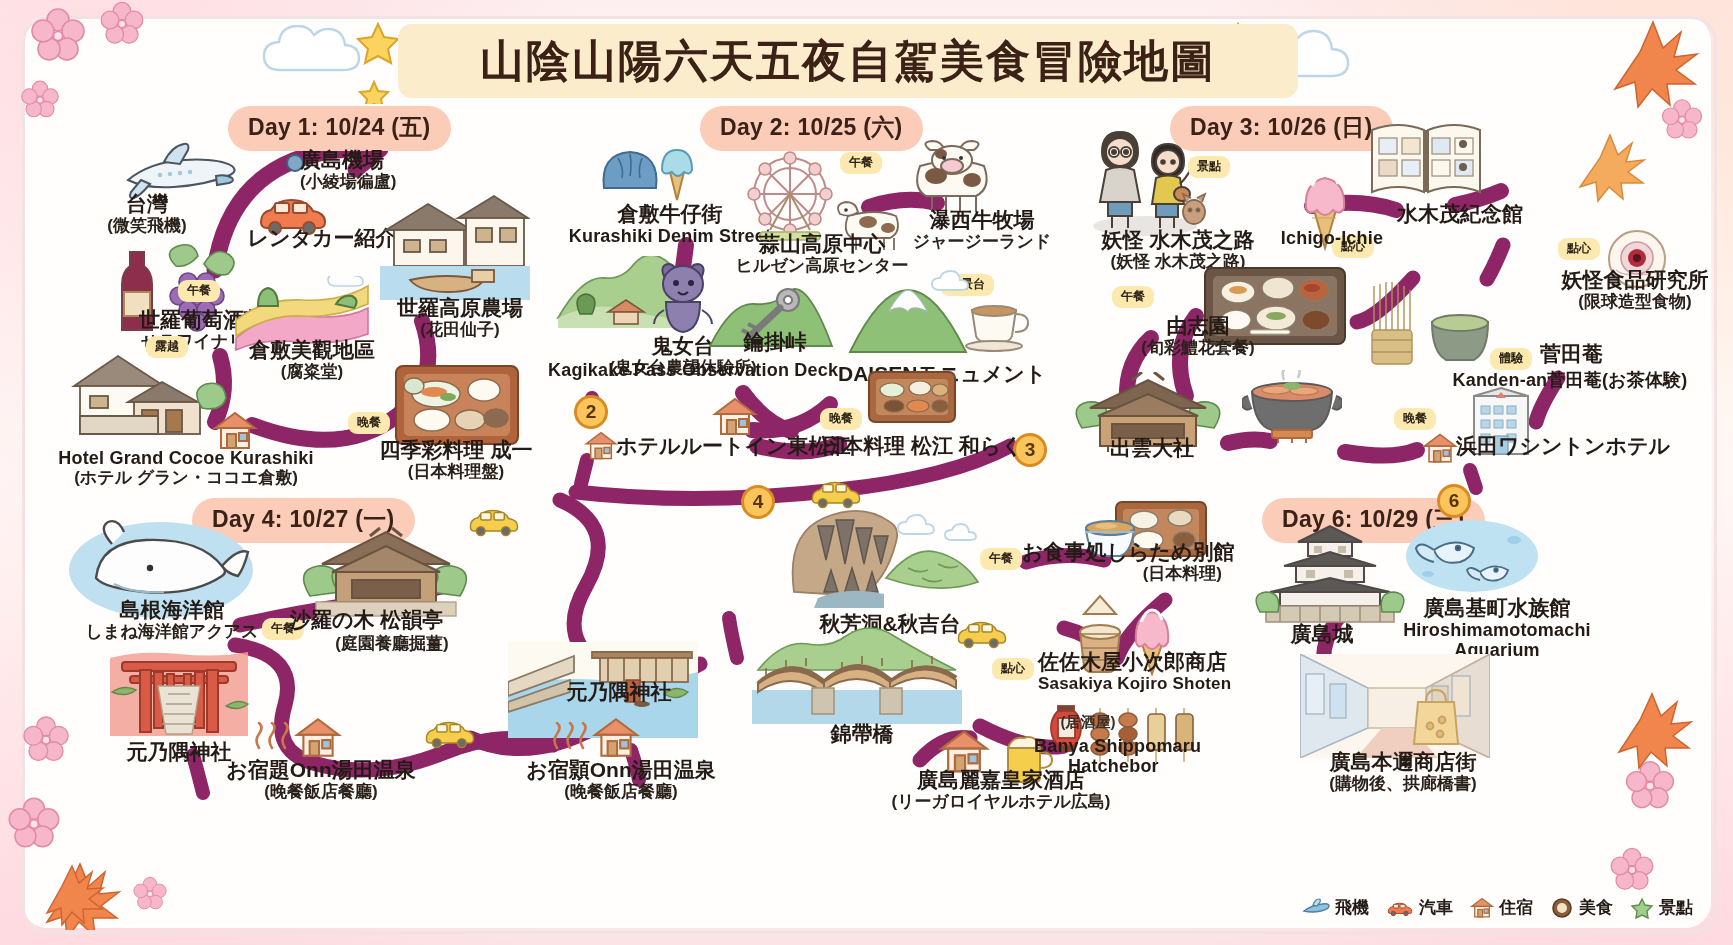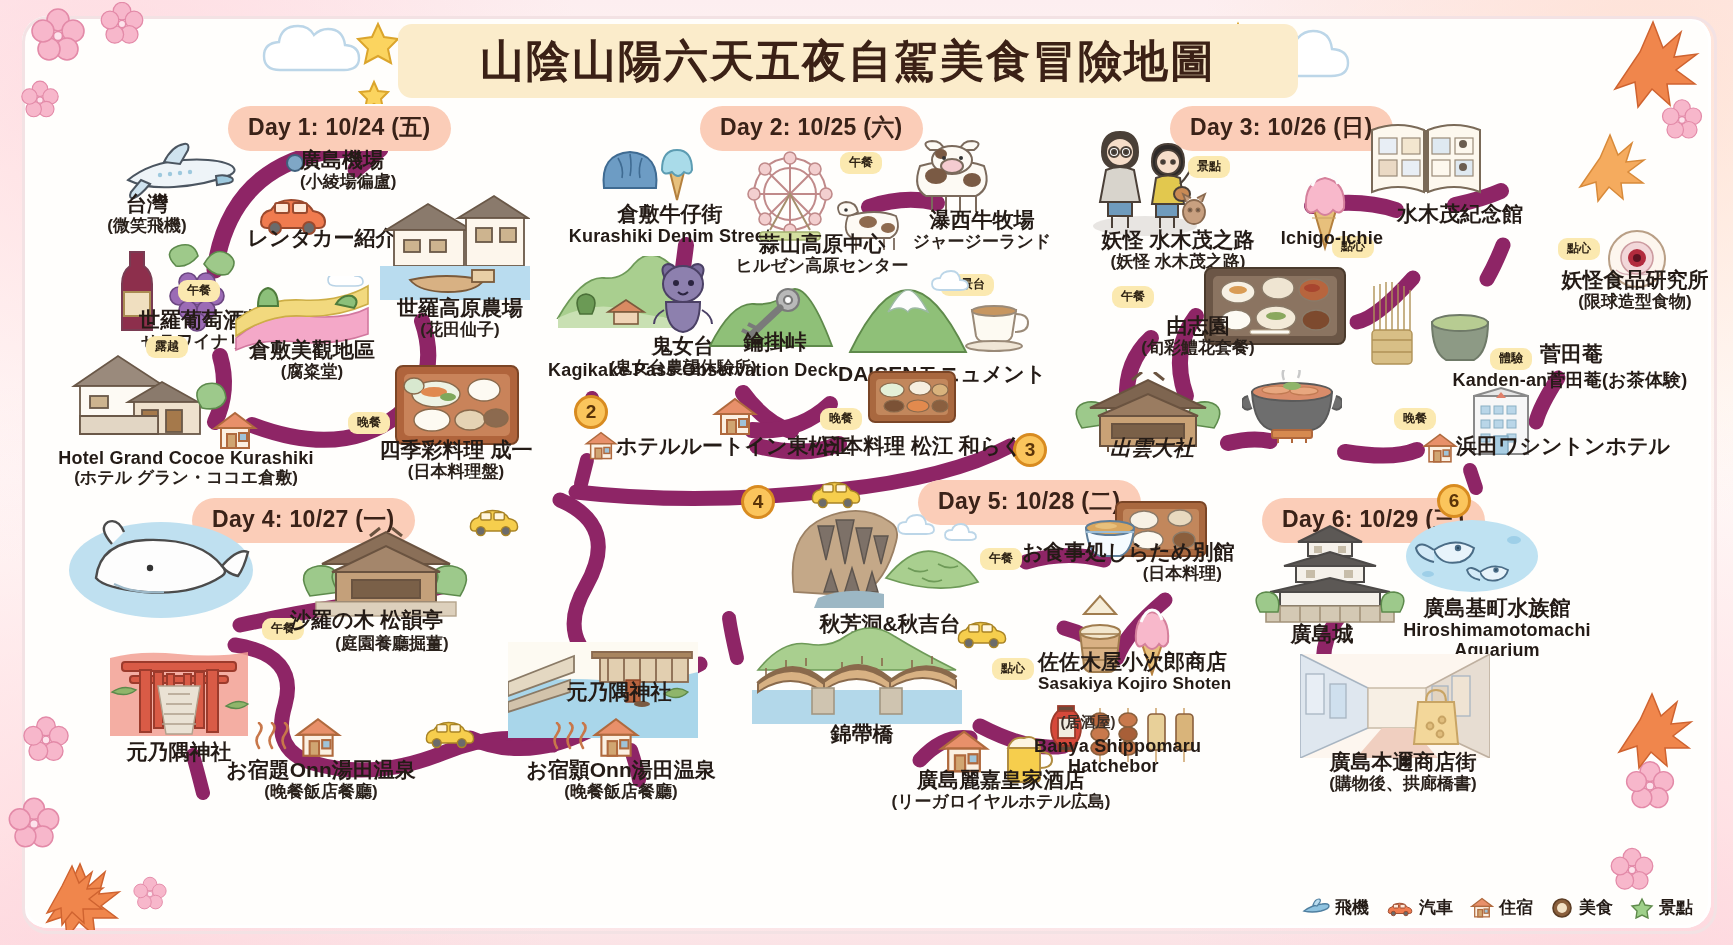--- a/index.html
+++ b/index.html
@@ -313,21 +313,20 @@
 
     <path d="M1398 528 q48 -10 78 6" stroke-width="15"></path>
 
     <path d="M1343 612 q-30 34 -14 78" stroke-width="15"></path>
   </svg>
 
   <div class="daypill" style="left:228px;top:106px;">Day 1: 10/24 (五)</div>
   <div class="daypill" style="left:700px;top:106px;">Day 2: 10/25 (六)</div>
   <div class="daypill" style="left:1170px;top:106px;">Day 3: 10/26 (日)</div>
   <div class="daypill" style="left:192px;top:498px;">Day 4: 10/27 (一)</div>
-  <div class="daypill" style="left:918px;top:480px;">Day 5: 10/28 (二)</div>
   <div class="daypill" style="left:1262px;top:498px;">Day 6: 10/29 (三)</div>
 
   <div class="numcirc" style="left:574px;top:395px;">2</div>
   <div class="numcirc" style="left:1013px;top:433px;">3</div>
   <div class="numcirc" style="left:741px;top:485px;">4</div>
   <div class="numcirc" style="left:1437px;top:484px;">6</div>
 
   <svg class="art" style="left:120px;top:136px;" width="120" height="70" viewBox="0 0 120 70">
     <g stroke="#4b5560" stroke-width="2" fill="#eef4f8">
       <path d="M8 44 q22 -18 56 -20 q34 -2 48 6 q6 5 -2 9 q-24 10 -56 12 q-28 2 -46 -7 z"></path>
@@ -807,21 +806,21 @@
     </g>
     <g stroke="#6a5340" stroke-width="2">
       <path d="M22 36 l58 -28 l58 28 z" fill="#7e6550"></path>
       <path d="M30 44 l50 -22 l50 22 z" fill="#9a7c61"></path>
       <rect x="32" y="44" width="96" height="30" fill="#c9a276"></rect>
       <rect x="44" y="52" width="72" height="14" fill="#7a6048"></rect>
       <path d="M64 8 l10 -8 M96 8 l-10 -8" stroke-width="3"></path>
       <path d="M40 74 l0 6 M120 74 l0 6"></path>
     </g>
   </svg>
-  <div class="node" style="left:1082px;top:436px;width:140px;font-style:italic;">
+  <div class="node" style="left:1082px;top:436px;width:140px;">
     <div class="t-cn">出雲大社</div>
   </div>
 
   <svg class="art" style="left:1242px;top:370px;" width="100" height="74" viewBox="0 0 100 74">
     <g stroke="#5a5a5a" stroke-width="2">
       <path d="M10 22 q40 -10 80 0 q-2 34 -20 38 l-40 0 q-18 -4 -20 -38 z" fill="#6e6e6e"></path>
       <ellipse cx="50" cy="22" rx="40" ry="9" fill="#d98c6a"></ellipse>
       <path d="M6 26 q-8 2 -6 10 q4 6 10 2" fill="#6e6e6e"></path>
       <path d="M94 26 q8 2 6 10 q-4 6 -10 2" fill="#6e6e6e"></path>
     </g>
@@ -875,20 +874,24 @@
   <svg class="art" style="left:66px;top:514px;" width="190" height="110" viewBox="0 0 190 110">
     <ellipse cx="95" cy="56" rx="92" ry="48" fill="#bfe0f0"></ellipse>
     <g stroke="#4b4b4b" stroke-width="2.4" fill="#fdfdfd">
       <path d="M30 64 q4 -36 50 -38 q54 -2 76 26 q6 6 0 10 q-30 20 -78 16 q-40 -4 -48 -14 z"></path>
       <path d="M156 52 q16 -18 26 -14 q-4 16 -10 24 q-10 -2 -16 -10 z"></path>
       <path d="M46 30 q-14 -16 -4 -22 q10 -4 16 10" fill="#fdfdfd"></path>
     </g>
     <circle cx="84" cy="54" r="3.2" fill="#333"></circle>
     <path d="M48 70 q20 10 50 8" stroke="#9cb8c8" stroke-width="2" fill="none"></path>
   </svg>
+  <div class="node" style="left:62px;top:598px;width:220px;">
+    <div class="t-cn">島根海洋館</div>
+    <div class="t-sub">しまね海洋館アクアス</div>
+  </div>
 
   <svg class="art" style="left:296px;top:522px;" width="178" height="100" viewBox="0 0 178 100">
     <g fill="#9dc98b" stroke="#5d8a4c" stroke-width="1.6">
       <path d="M14 74 q-16 -26 8 -30 q24 -2 22 26 z"></path>
       <path d="M164 74 q16 -26 -8 -30 q-24 -2 -22 26 z"></path>
       <path d="M40 66 q-10 -18 6 -20 q16 -2 14 18 z"></path>
       <path d="M138 66 q10 -18 -6 -20 q-16 -2 -14 18 z"></path>
     </g>
     <g stroke="#6a5340" stroke-width="2">
       <path d="M26 42 l64 -32 l64 32 z" fill="#8a6f58"></path>

